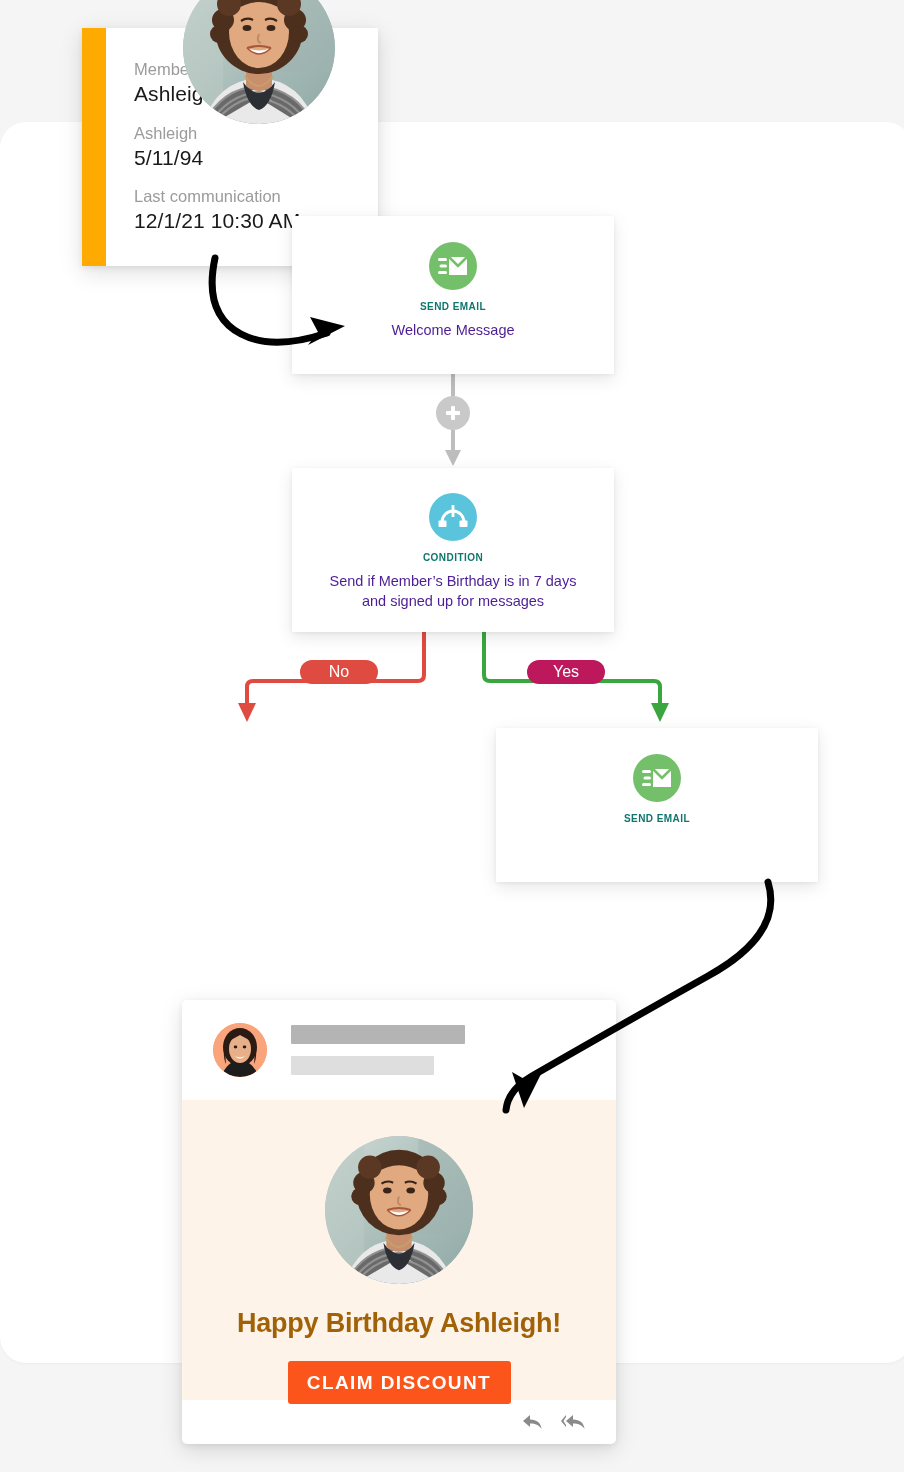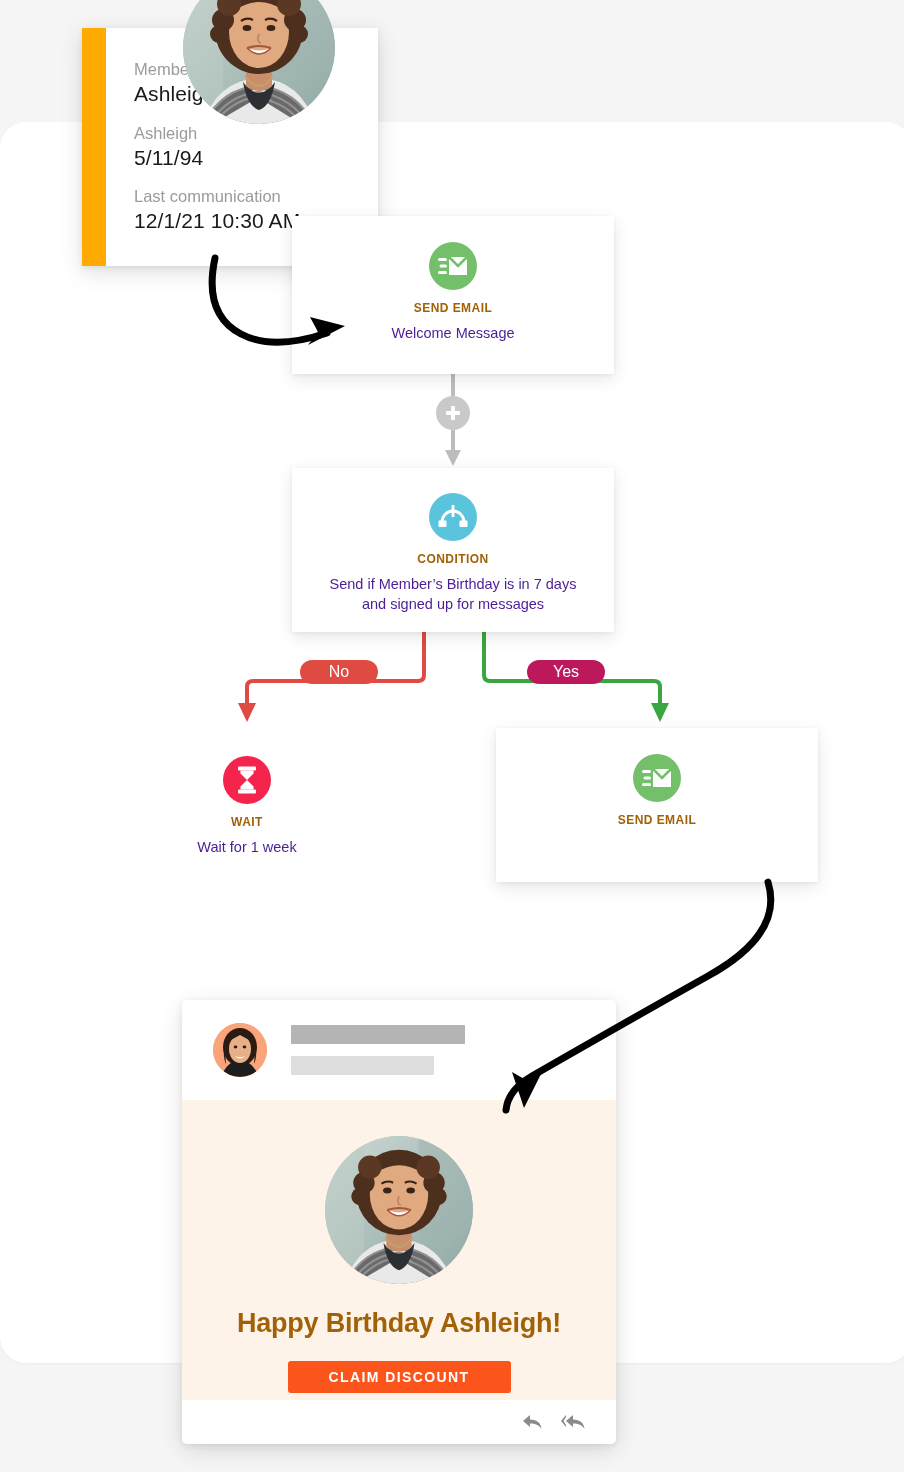--- a/index.html
+++ b/index.html
@@ -47,21 +47,21 @@
   .node {
     position: absolute; background: #fff;
     box-shadow: 0 5px 16px rgba(0,0,0,.10), 0 1px 4px rgba(0,0,0,.06);
     text-align: center;
   }
   .node-icon {
     width: 48px; height: 48px; border-radius: 50%;
     margin: 0 auto; display: flex; align-items: center; justify-content: center;
   }
   .node-title {
-    font-size: 12px; font-weight: bold; color: #a16207;
+    font-size: 10px; font-weight: bold; color: #0f766e;
     letter-spacing: .45px; margin-top: 11px;
   }
   .node-desc { font-size: 14.5px; color: #4c1d95; margin-top: 9px; line-height: 1.35; }
 
   #node-email-1 { left: 292px; top: 216px; width: 322px; height: 158px; padding-top: 26px; }
   #node-condition { left: 292px; top: 468px; width: 322px; height: 164px; padding-top: 25px; }
   #node-email-2 { left: 496px; top: 728px; width: 322px; height: 154px; padding-top: 26px; }
   #node-condition .node-desc { padding: 0 26px; }
 
   
@@ -105,22 +105,22 @@
     width: 148px; height: 148px; border-radius: 50%; margin: 0 auto;
     overflow: hidden; background: #b7c6c4;
   }
   .email-headline {
     font-size: 27px; color: #a16207; font-weight: bold;
     margin-top: 24px; letter-spacing: -.2px;
   }
   .cta-btn {
     display: inline-block; margin-top: 22px;
     background: #fb551c; color: #fff; border: none;
-    width: 223px; height: 32px; border-radius: 3px;
-    font-size: 14px; font-weight: bold; letter-spacing: 1.4px;
+    width: 223px; height: 43px; border-radius: 3px;
+    font-size: 19px; font-weight: bold; letter-spacing: 1.4px;
     font-family: "Liberation Sans", sans-serif; cursor: pointer;
   }
   .email-foot { height: 44px; display: flex; align-items: center; justify-content: flex-end; padding-right: 28px; gap: 16px; }
   .reply-ico { cursor: pointer; }
 </style>
 </head>
 <body>
 
 <div id="stage">
 
@@ -241,32 +241,20 @@
         <rect x="21.5" y="16.5" width="8" height="6.5" fill="#fff" rx="1"></rect>
       </svg>
     </div>
     <div class="node-title">CONDITION</div>
     <div class="node-desc">Send if Member’s Birthday is in 7 days and signed up for messages</div>
   </div>
 
   <div class="pill" id="pill-no">No</div>
   <div class="pill" id="pill-yes">Yes</div>
 
-  <div class="node-wait">
-    <div class="node-icon" style="background:#f5244c">
-      <svg width="22" height="28" viewBox="0 0 22 28">
-        <rect x="2" y="0.5" width="18" height="4" fill="#fff" rx="1"></rect>
-        <rect x="2" y="23.5" width="18" height="4" fill="#fff" rx="1"></rect>
-        <path d="M4.5 4.5 h13 v3 L11 14 L4.5 7.5z" fill="#fff"></path>
-        <path d="M11 14 L17.5 20.5 v3 h-13 v-3z" fill="#fff"></path>
-      </svg>
-    </div>
-    <div class="node-title">WAIT</div>
-    <div class="node-desc">Wait for 1 week</div>
-  </div>
 
   <div class="node" id="node-email-2">
     <div class="node-icon" style="background:#74bf6a">
       <svg width="30" height="24" viewBox="0 0 30 24">
         <g fill="#fff">
           <rect x="0" y="4" width="9" height="3" rx="1.5"></rect>
           <rect x="1.5" y="10.5" width="7.5" height="3" rx="1.5"></rect>
           <rect x="0" y="17" width="9" height="3" rx="1.5"></rect>
           <path d="M11 3 h18 v18 h-18z" fill="#fff"></path>
         </g>

